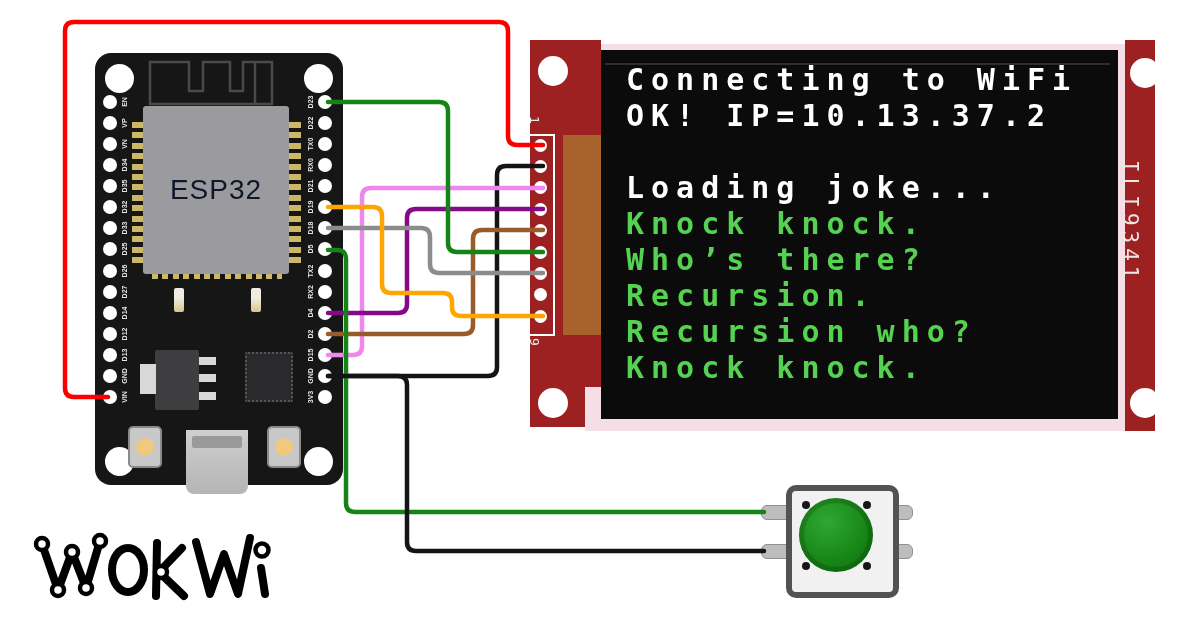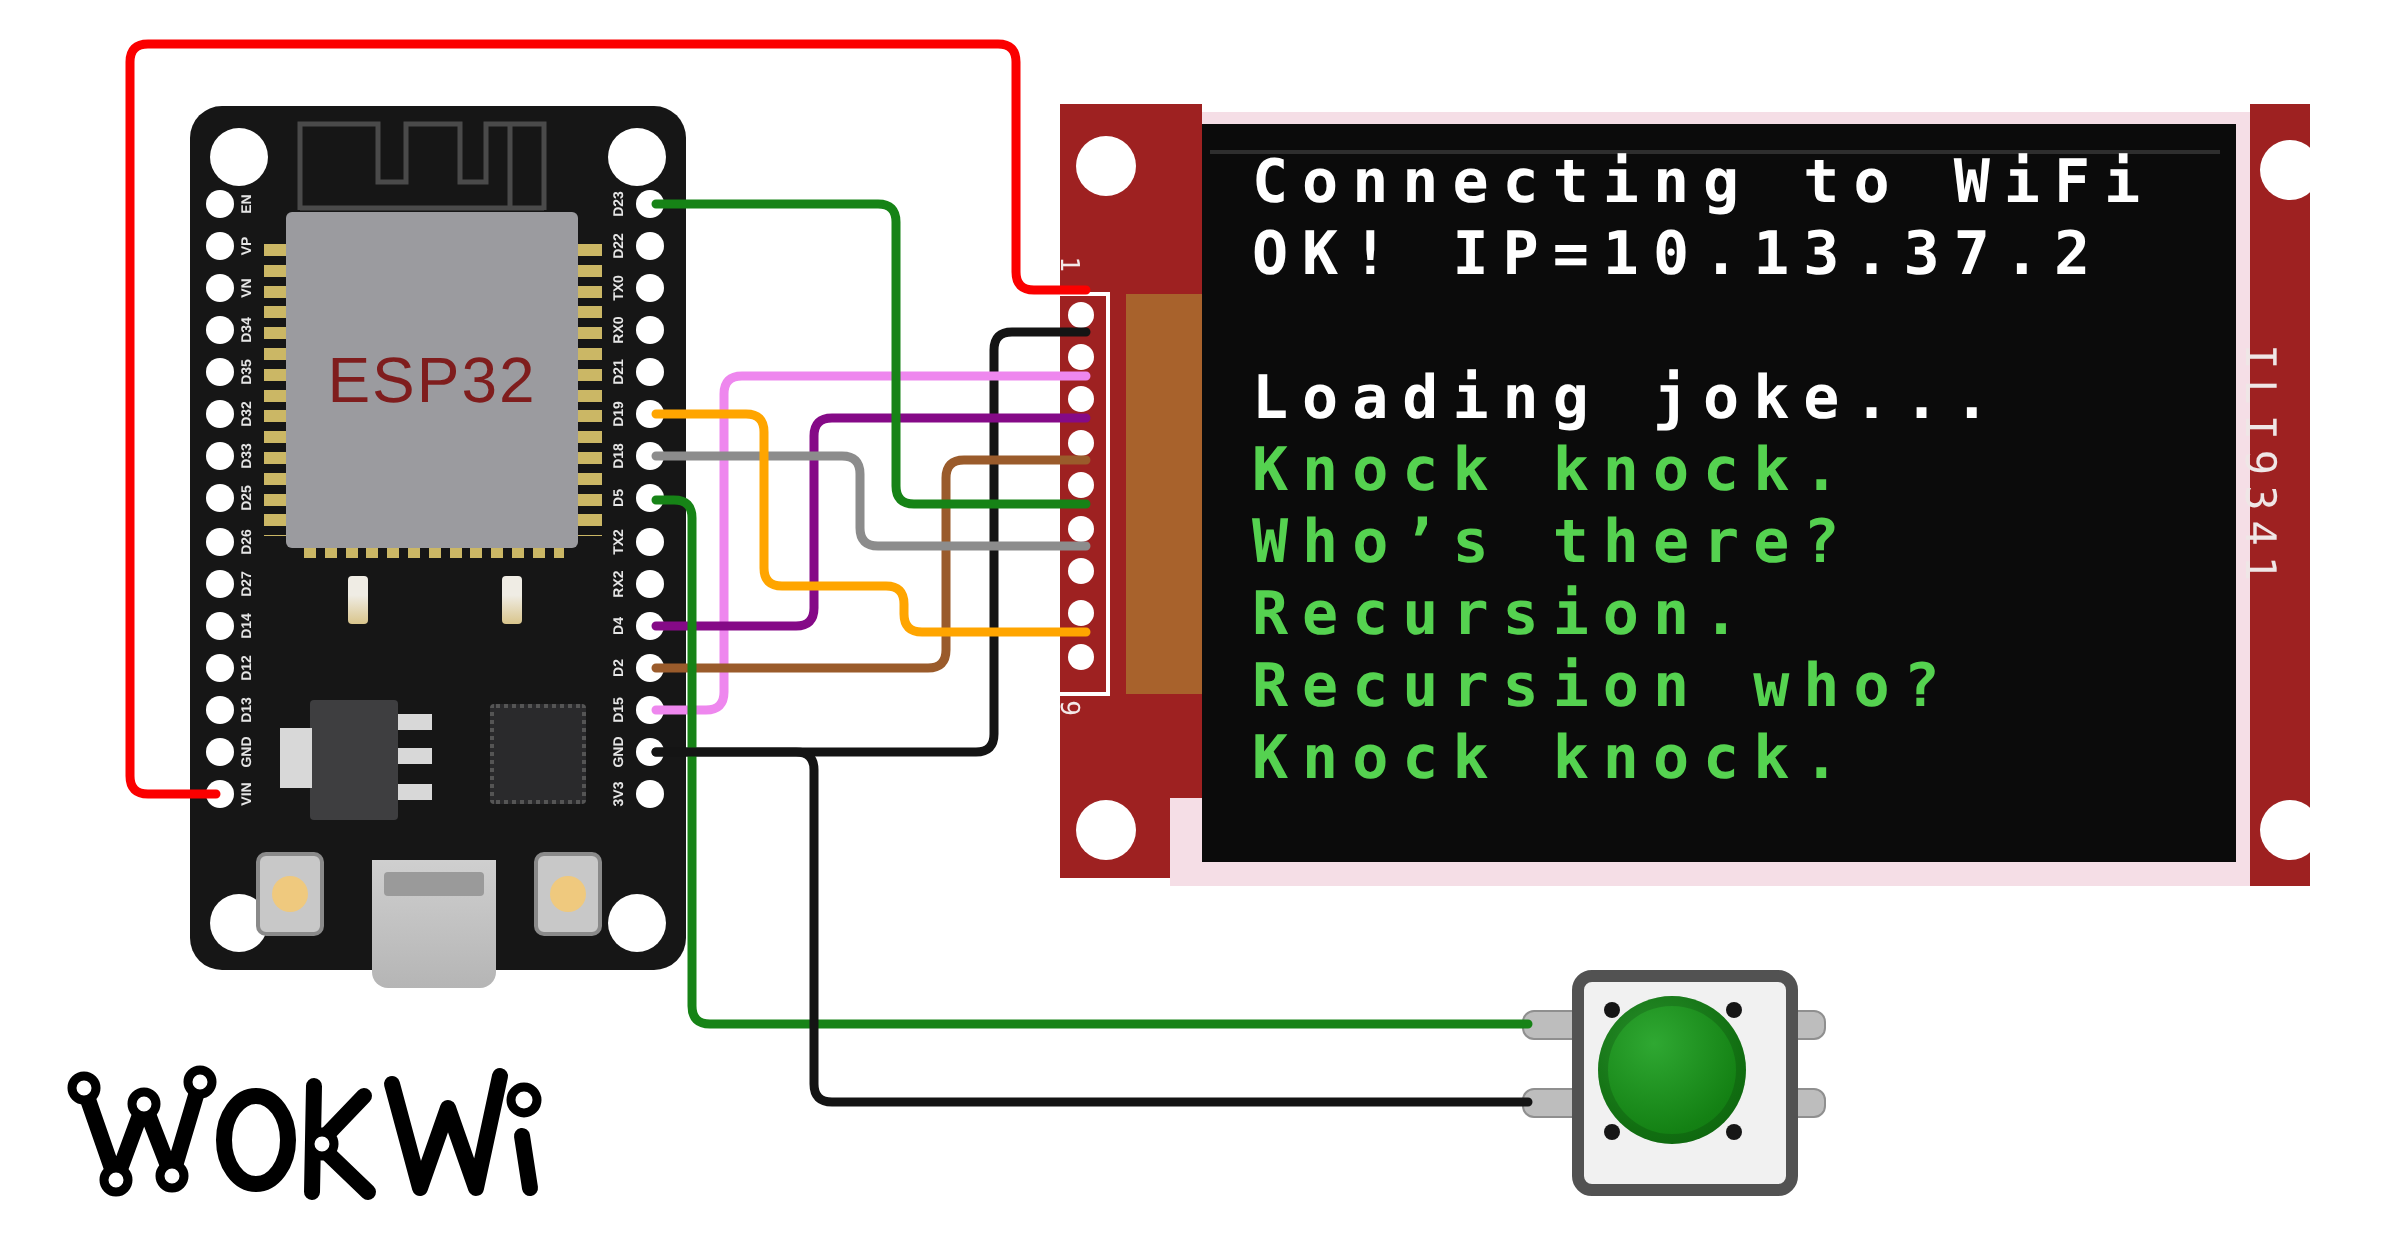--- a/index.html
+++ b/index.html
@@ -4,38 +4,38 @@
 <style>
   html,body{margin:0;padding:0;background:#fff;}
   #scene{position:relative;width:1200px;height:630px;background:#fff;overflow:hidden;
          font-family:"Liberation Sans",sans-serif;}
   .abs{position:absolute;}
   .hole{position:absolute;background:#fff;border-radius:50%;}
   
   #esp-board{left:95px;top:53px;width:248px;height:432px;background:#161616;border-radius:16px;}
   #esp-module{left:48px;top:53px;width:146px;height:168px;background:#9b9b9f;border-radius:3px;
               display:flex;align-items:center;justify-content:center;}
-  #esp-label{color:#7f1d1d;font-size:32px;letter-spacing:1px;}
+  #esp-label{color:#0f172a;font-size:28px;letter-spacing:1px;}
   .padcol{position:absolute;width:12px;background:repeating-linear-gradient(180deg,#cbb765 0 6px,transparent 6px 10.4px);}
   .padrow{position:absolute;height:12px;background:repeating-linear-gradient(90deg,#cbb765 0 6px,transparent 6px 10.4px);}
   .pinlabel{position:absolute;color:#e6e6e6;font-size:7px;font-weight:bold;white-space:nowrap;
             transform:translate(-50%,-50%) rotate(-90deg);}
   .tact{position:absolute;width:30px;height:38px;background:#c8c8c8;border:2px solid #8a8a8a;border-radius:5px;}
   .tact .cap{position:absolute;left:50%;top:50%;width:18px;height:18px;border-radius:50%;
              transform:translate(-50%,-50%);background:#efc97e;}
   #esp-usb{left:91px;top:377px;width:62px;height:64px;background:linear-gradient(#cfcfcf,#b5b5b5);
            border-radius:0 0 8px 8px;}
   #esp-usb .slot{position:absolute;left:6px;top:6px;width:50px;height:12px;background:#9a9a9a;border-radius:2px;}
   #esp-reg{left:60px;top:297px;width:44px;height:60px;background:#3e3e40;border-radius:2px;}
   #esp-reg-tab{left:45px;top:311px;width:16px;height:30px;background:#d8d8d8;}
   .reg-leg{position:absolute;left:104px;width:17px;height:8px;background:#d8d8d8;}
   #esp-qfn{left:150px;top:299px;width:44px;height:46px;background:#2a2a2c;border:2px dotted #555;border-radius:2px;}
   .capc{position:absolute;width:10px;height:24px;background:linear-gradient(#efece4 40%,#d9c58c);border-radius:2px;}
   
-  #tft{left:530px;top:52px;width:625px;height:392px;}
+  #tft{left:530px;top:40px;width:625px;height:392px;}
   #tft-pink{left:55px;top:4px;width:540px;height:387px;background:#f5dee6;}
   #tft-red-left{left:0;top:0;width:71px;height:347px;background:#9e2121;}
   #tft-red-bl{left:0;top:347px;width:55px;height:40px;background:#9e2121;}
   #tft-red-right{left:595px;top:0;width:30px;height:391px;background:#9e2121;}
   #tft-flex{left:33px;top:95px;width:38px;height:200px;background:#a8622c;}
   #tft-screen{left:71px;top:10px;width:517px;height:369px;background:#0b0b0b;overflow:hidden;}
   #tft-scanline{left:4px;top:13px;width:505px;height:2px;background:#2e2e2e;}
   #screen-text{position:absolute;left:25px;top:12px;font-family:"DejaVu Sans Mono",monospace;
                font-weight:bold;font-size:30px;line-height:36px;letter-spacing:7px;white-space:pre;}
   .screen-line{height:36px;}

